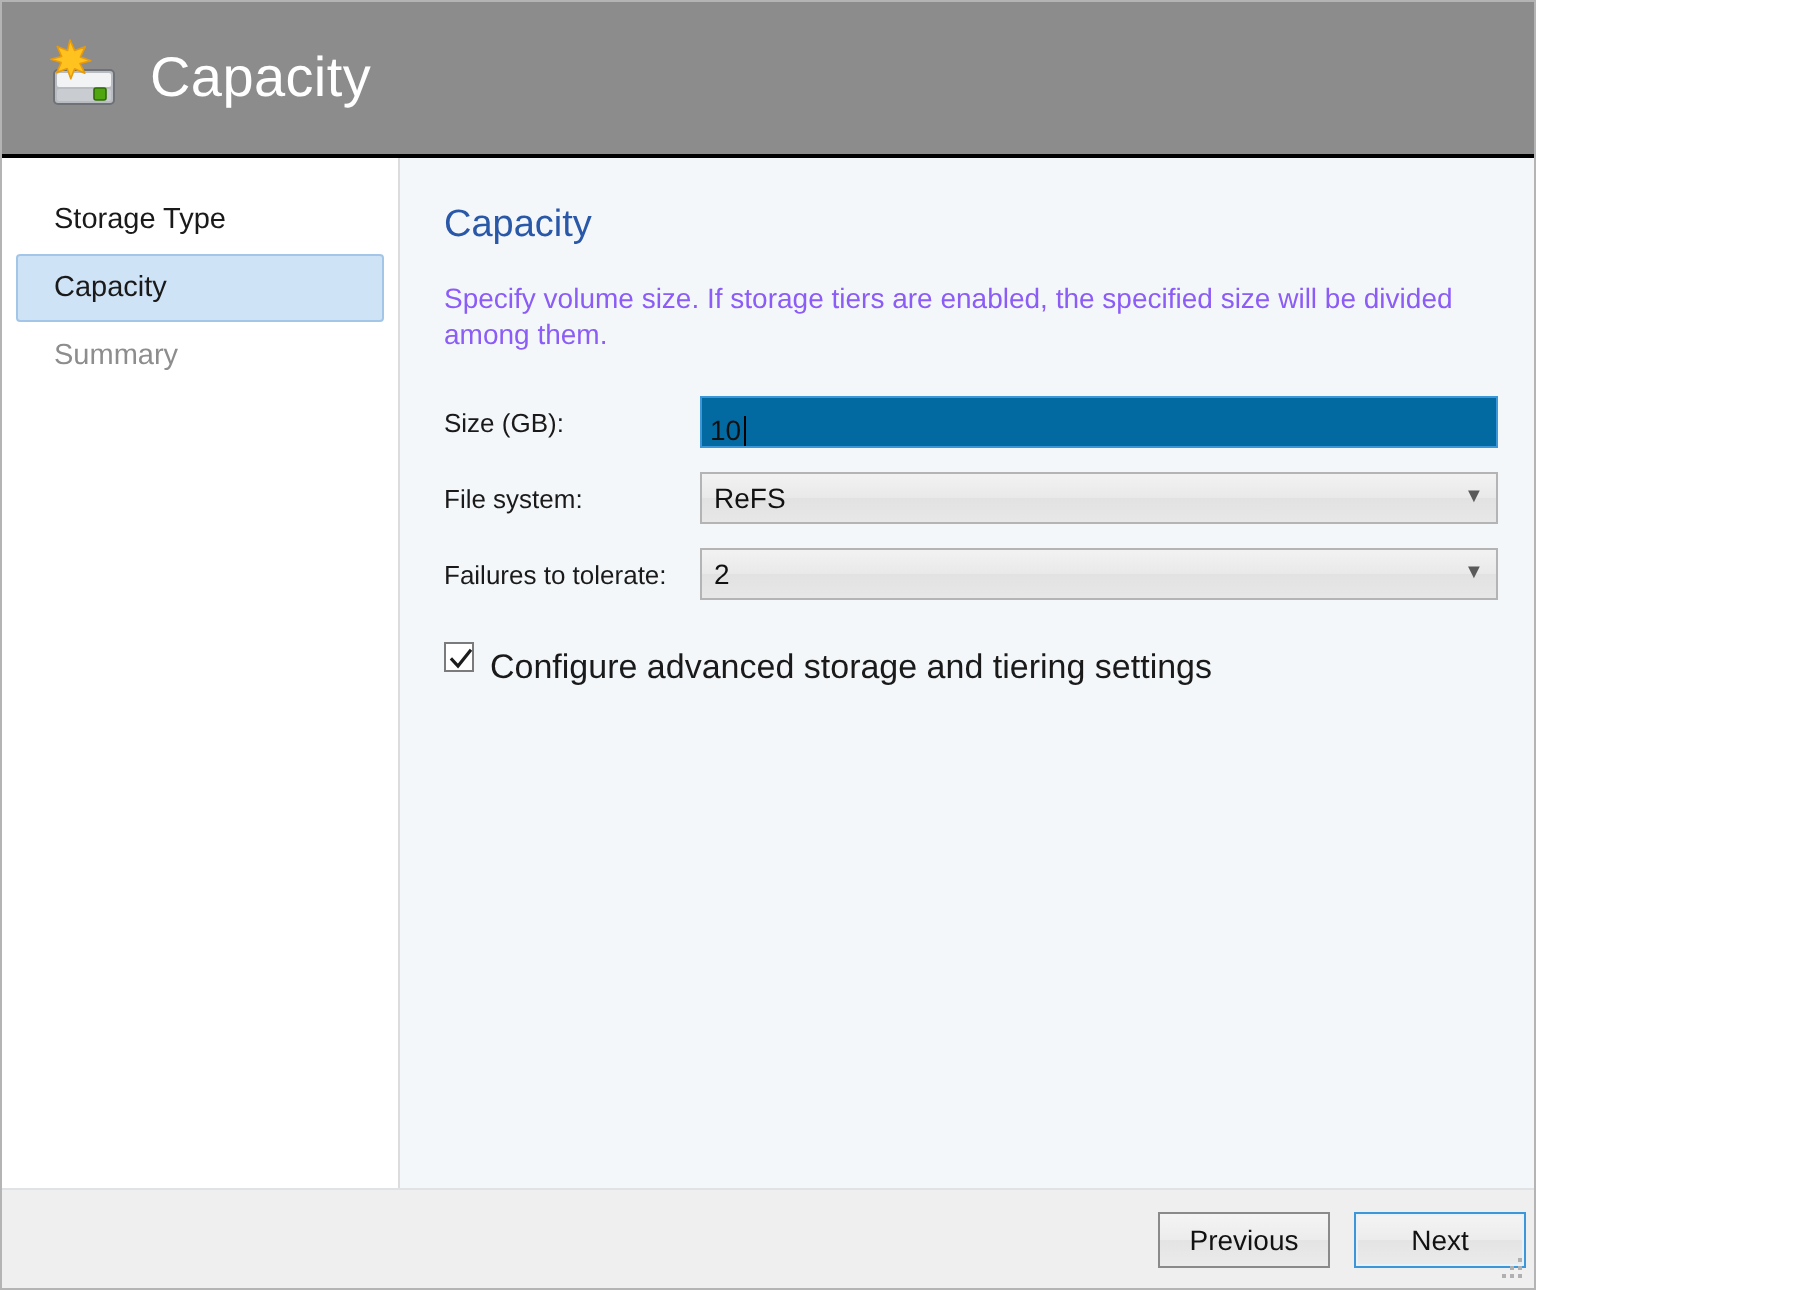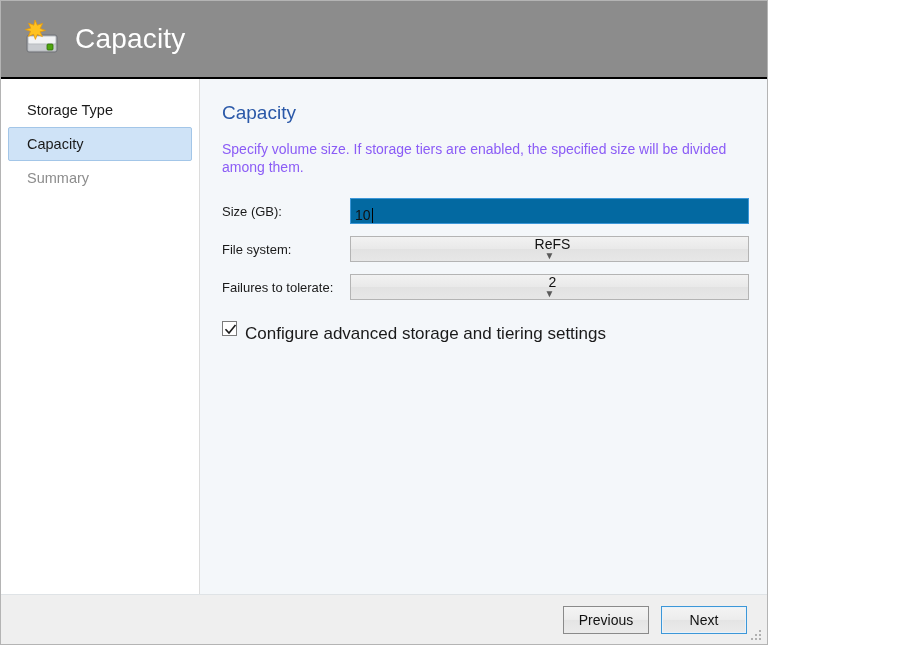--- a/index.html
+++ b/index.html
@@ -149,21 +149,20 @@
   .combo {
     width: 100%;
     height: 26px;
     box-sizing: border-box;
     border: 1px solid #b4b4b4;
     background: linear-gradient(to bottom, #f2f2f2 0%, #e9e9e9 50%, #e2e2e2 51%, #e7e7e7 100%);
     display: flex;
     align-items: center;
     position: relative;
     cursor: default;
-    flex-direction: column;
   }
   .combo-value {
     font-size: 14px;
     color: #111111;
     padding-left: 6px;
     flex: 1 1 auto;
     line-height: 1;
   }
   .combo-arrow {
     flex: 0 0 auto;
@@ -202,21 +201,21 @@
 
   
   .footer {
     flex: 0 0 auto;
     height: 50px;
     background: #efefef;
     border-top: 1px solid #dfe3e6;
     display: flex;
     align-items: center;
     justify-content: flex-end;
-    padding-right: 20px;
+    padding-right: 4px;
     box-sizing: border-box;
     position: relative;
   }
   .btn {
     min-width: 86px;
     height: 28px;
     margin-left: 12px;
     box-sizing: border-box;
     border: 1px solid #8a8a8a;
     background: linear-gradient(to bottom, #f4f4f4 0%, #ececec 50%, #e4e4e4 51%, #ebebeb 100%);

